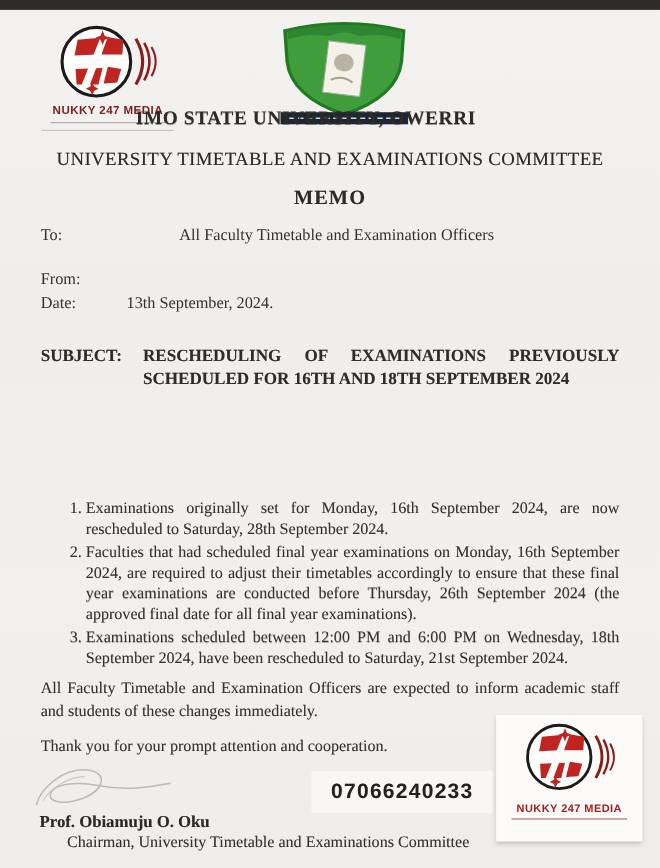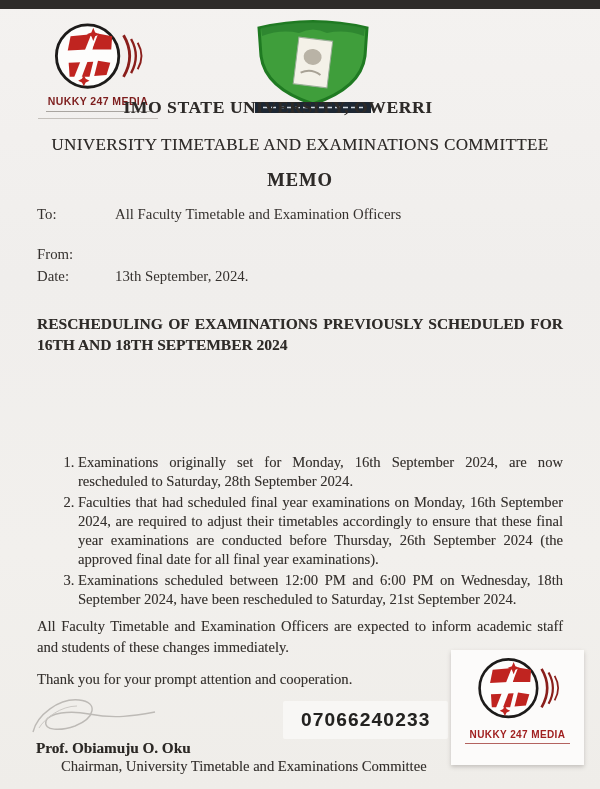--- a/index.html
+++ b/index.html
@@ -29,21 +29,21 @@
   .title2{position:absolute;top:135px;left:0;width:600px;text-align:center;
     font-weight:normal;font-size:17px;letter-spacing:.4px;color:#2d2a28;
     text-shadow:.2px .2px .4px rgba(50,45,40,.45);}
   .memo-title{position:absolute;top:170px;left:0;width:600px;text-align:center;
     font-weight:bold;font-size:18.5px;letter-spacing:1px;color:#2d2a28;
     text-shadow:.2px .2px .4px rgba(50,45,40,.45);}
 
   
   .meta{position:absolute;top:203px;left:37px;right:37px;font-size:14.8px;line-height:22px;}
   .meta-row{display:flex;}
-  .meta-row.r1{margin-bottom:18px;}
+  .meta-row.r1{margin-bottom:18px;gap:48px;}
   .meta-row.r2{margin-bottom:0;}
   .meta-label{width:78px;flex-shrink:0;}
 
   
   .subject{position:absolute;top:313px;left:37px;right:37px;display:flex;
     font-weight:bold;font-size:15.5px;line-height:21px;color:#2e2b28;
     text-shadow:.2px .2px .3px rgba(50,45,40,.4);}
   .subject-label{width:93px;flex-shrink:0;}
   .subject-text{flex:1;text-align:justify;}
 
@@ -123,20 +123,21 @@
     <div class="meta-row r2">
       <span class="meta-label">From:</span>
     </div>
     <div class="meta-row">
       <span class="meta-label">Date:</span>
       <span class="meta-value">13th September, 2024.</span>
     </div>
   </div>
 
   <div class="subject">
+    <span class="subject-label">SUBJECT:</span>
     <span class="subject-text">RESCHEDULING OF EXAMINATIONS PREVIOUSLY SCHEDULED FOR 16TH AND 18TH SEPTEMBER 2024</span>
   </div>
 
 
   <ol class="list">
     <li>Examinations originally set for Monday, 16th September 2024, are now rescheduled to Saturday, 28th September 2024.</li>
     <li>Faculties that had scheduled final year examinations on Monday, 16th September 2024, are required to adjust their timetables accordingly to ensure that these final year examinations are conducted before Thursday, 26th September 2024 (the approved final date for all final year examinations).</li>
     <li>Examinations scheduled between 12:00 PM and 6:00 PM on Wednesday, 18th September 2024, have been rescheduled to Saturday, 21st September 2024.</li>
   </ol>
 

